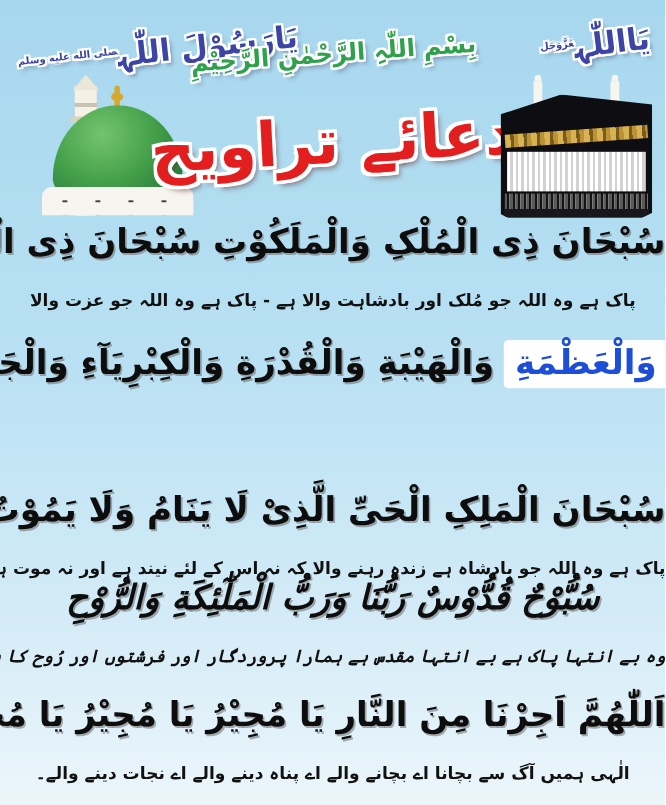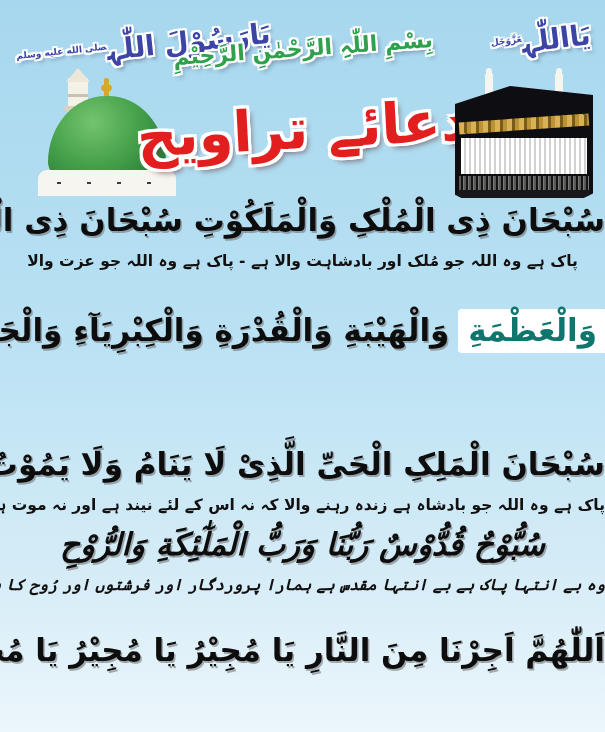--- a/index.html
+++ b/index.html
@@ -55,22 +55,22 @@
   .k-drape::before { content:""; position:absolute; left:0; right:0; top:0; height:60%;
     background:conic-gradient(from -45deg at 50% 0, #0d0d12 0 90deg, transparent 90deg) 0 0 / 23px 100% repeat-x; }
   .k-speck { position:absolute; left:3%; right:3%; bottom:7%; height:13%;
     background:repeating-linear-gradient(90deg,#5a5a5a 0 2px,#141414 2px 4px,#7a7a7a 4px 5px); }
   .k-base { position:absolute; left:2%; right:2%; bottom:0; height:7%; background:#17171c; }
 
   
   .section { position:absolute; left:0; width:605px; text-align:center; }
   .arabic-line { direction:rtl; font-size:31px; font-weight:bold; color:#0d0d0d; line-height:1.55;
     text-shadow:1.5px 1.5px 0 rgba(110,110,110,.55); white-space:nowrap; }
-  .urdu-line { direction:rtl; font-size:15.5px; font-weight:bold; color:#111; margin-top:8px; white-space:nowrap; }
-  .hl-word { color:#0f766e; background:#ffffff; padding:1px 8px 3px; border-radius:2px;
+  .urdu-line { direction:rtl; font-size:15.5px; font-weight:bold; color:#111; margin-top:20px; white-space:nowrap; }
+  .hl-word { color:#1d4ed8; background:#ffffff; padding:1px 8px 3px; border-radius:2px;
     box-shadow:0 0 0 2px #fff; text-shadow:none; }
   .sec-1 { top:196px; } .sec-2 { top:306px; } .sec-3 { top:440px; } .sec-4 { top:520px;font-style:italic; } .sec-5 { top:626px; }
 </style>
 </head>
 <body>
 
 <div id="poster">
 
   <div class="callig callig-left" dir="rtl"><span>یَارَسُوْلَ اللّٰہ</span><span class="honorific">صلى الله عليه وسلم</span></div>
 
@@ -114,15 +114,16 @@
     <div class="urdu-line" dir="rtl" lang="ur">پاک ہے وہ اللہ جو بادشاہ ہے زندہ رہنے والا کہ نہ اس کے لئے نیند ہے اور نہ موت ہے،</div>
   </div>
 
   <div class="section sec-4">
     <div class="arabic-line" dir="rtl" lang="ar">سُبُّوْحٌ قُدُّوْسٌ رَبُّنَا وَرَبُّ الْمَلٰٓئِکَةِ وَالرُّوْحِ</div>
     <div class="urdu-line" dir="rtl" lang="ur">وہ بے انتہا پاک ہے بے انتہا مقدس ہے ہمارا پروردگار اور فرشتوں اور رُوح کا پروردگار ہے -</div>
   </div>
 
   <div class="section sec-5">
     <div class="arabic-line" dir="rtl" lang="ar">اَللّٰهُمَّ اَجِرْنَا مِنَ النَّارِ یَا مُجِیْرُ یَا مُجِیْرُ یَا مُجِیْرُ</div>
+    <div class="urdu-line" dir="rtl" lang="ur">الٰہی ہمیں آگ سے بچانا اے بچانے والے اے پناہ دینے والے اے نجات دینے والے۔</div>
   </div>
 
 </div>
 
 </body></html>

